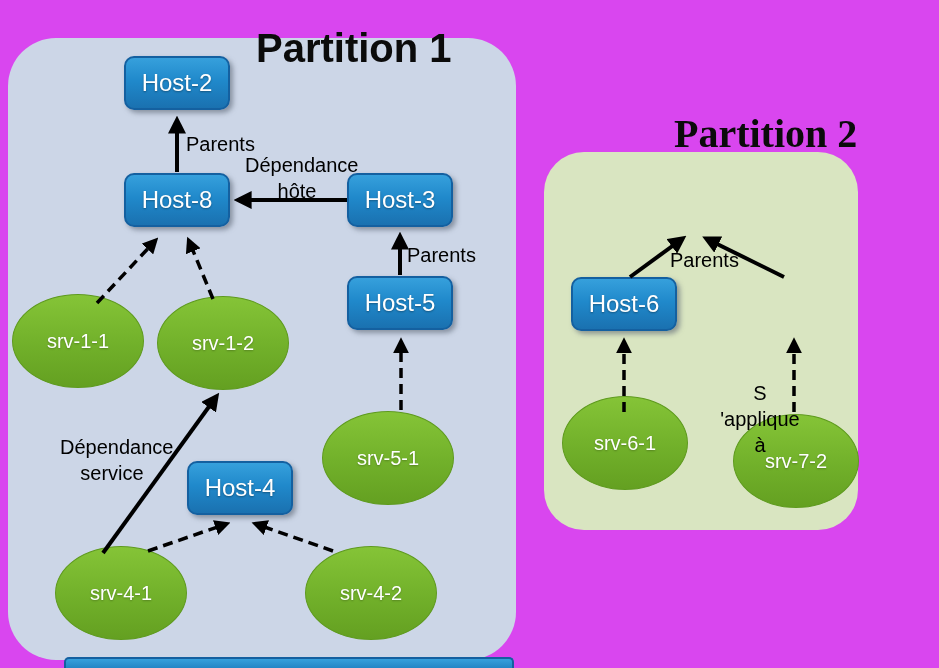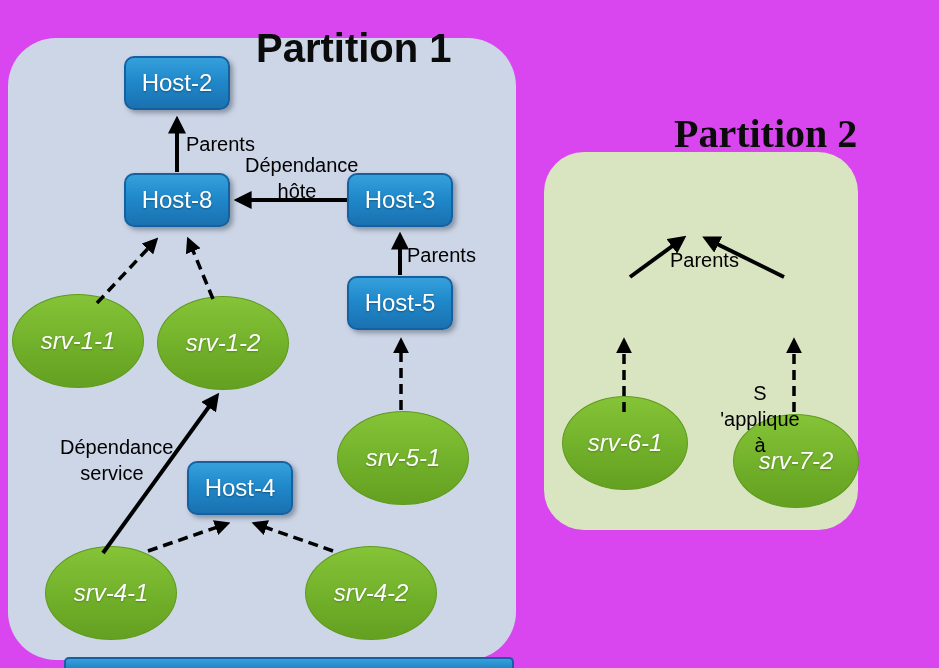--- a/index.html
+++ b/index.html
@@ -21,22 +21,22 @@
     background:linear-gradient(180deg,#36a0dc 0%,#2089cb 45%,#1a71b0 100%);
     border:2px solid #1460a0;
     box-shadow:3px 3px 5px rgba(90,100,115,0.6);
     color:#fff;font-size:24px;text-shadow:0 1px 2px rgba(0,0,0,0.35);
     display:flex;align-items:center;justify-content:center;
   }
   .srv{
     position:absolute;width:130px;height:92px;border-radius:50%;
     background:linear-gradient(180deg,#85c437 0%,#71b02a 55%,#64a021 100%);
     border:1px solid #5e9a1e;
-    color:#fff;font-size:24px;text-shadow:0 1px 2px rgba(0,0,0,0.25);
-    display:flex;align-items:center;justify-content:center;font-style:italic;
+    color:#fff;font-size:20px;text-shadow:0 1px 2px rgba(0,0,0,0.25);
+    display:flex;align-items:center;justify-content:center;
   }
   .srv.sm{width:124px;}
   .lbl{
     position:absolute;font-size:20px;color:#000;line-height:1.3;
     white-space:pre-line;text-align:center;
   }
   .arrows{position:absolute;left:0;top:0;pointer-events:none;}
   .arrows path.link{fill:none;stroke:#000;}
   .arrows path.solid{stroke-width:4;}
   .arrows path.dashed{stroke-width:3.5;stroke-dasharray:10 6;}
@@ -60,24 +60,25 @@
   <div class="title t2">Partition 2</div>
 
   <div class="host" style="left:124px;top:56px">Host-2</div>
   <div class="host" style="left:124px;top:173px">Host-8</div>
   <div class="host" style="left:347px;top:173px">Host-3</div>
   <div class="host" style="left:347px;top:276px">Host-5</div>
   <div class="host" style="left:187px;top:461px">Host-4</div>
 
   <div class="srv" style="left:12px;top:294px">srv-1-1</div>
   <div class="srv" style="left:157px;top:296px">srv-1-2</div>
-  <div class="srv" style="left:337px;top:411px">srv-5-1</div>
-  <div class="srv" style="left:45px;top:546px">srv-4-1</div>
+  <div class="srv" style="left:322px;top:411px">srv-5-1</div>
+  <div class="srv" style="left:55px;top:546px">srv-4-1</div>
   <div class="srv" style="left:305px;top:546px">srv-4-2</div>
 
+  <div class="host" style="left:571px;top:277px">Host-6</div>
 
   <div class="srv sm" style="left:562px;top:396px">srv-6-1</div>
   <div class="srv sm" style="left:733px;top:414px">srv-7-2</div>
 
   <div class="lbl" style="left:186px;top:131px">Parents</div>
   <div class="lbl" style="left:245px;top:152px;width:104px">Dépendance
 hôte</div>
   <div class="lbl" style="left:407px;top:242px">Parents</div>
   <div class="lbl" style="left:60px;top:434px;width:104px">Dépendance
 service</div>

